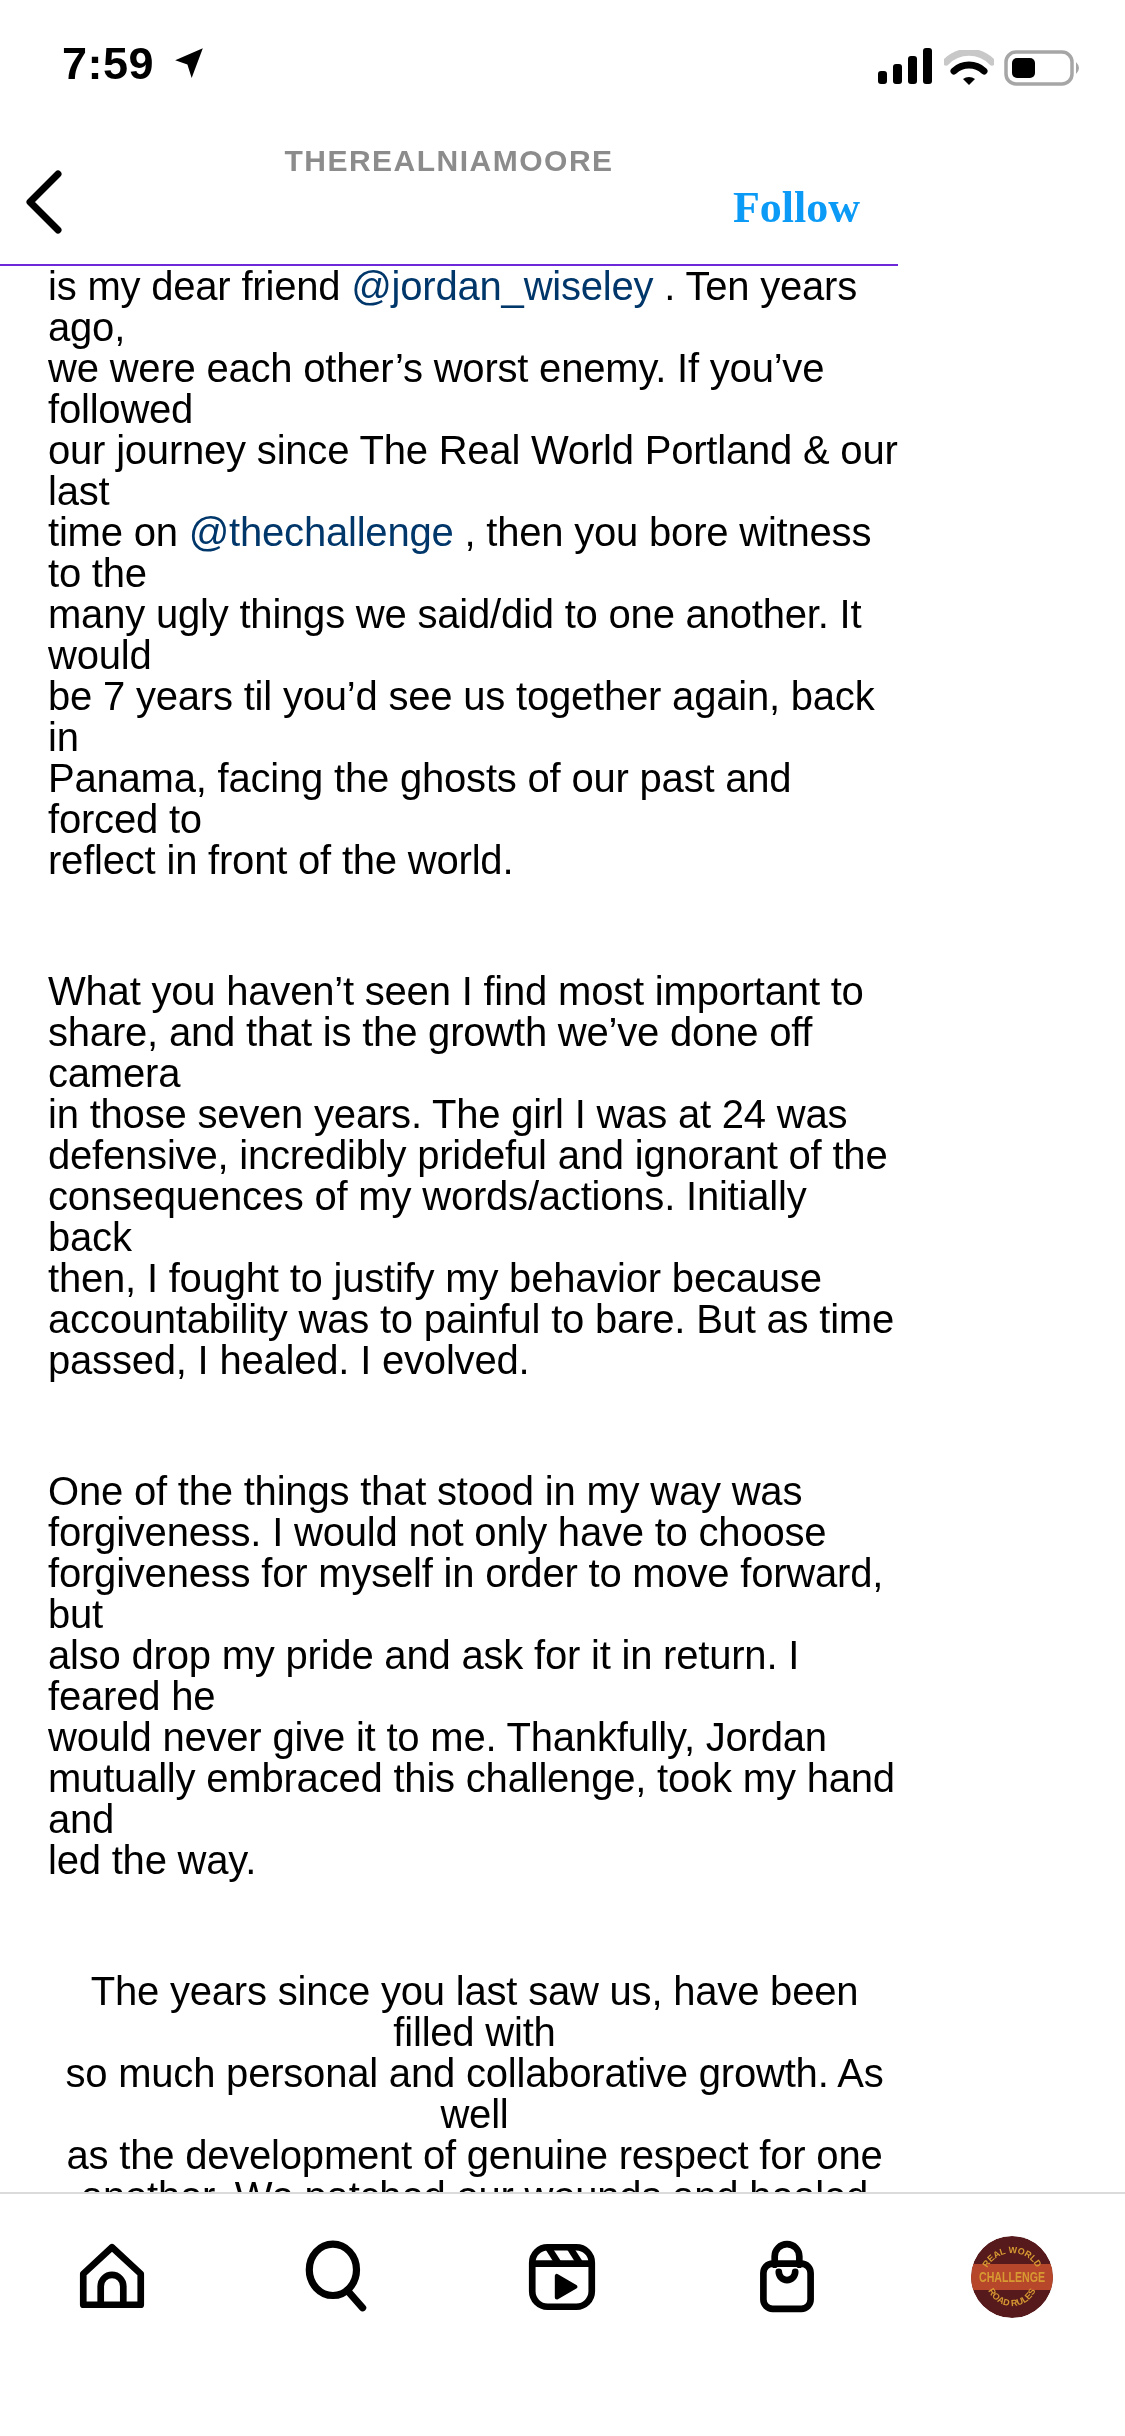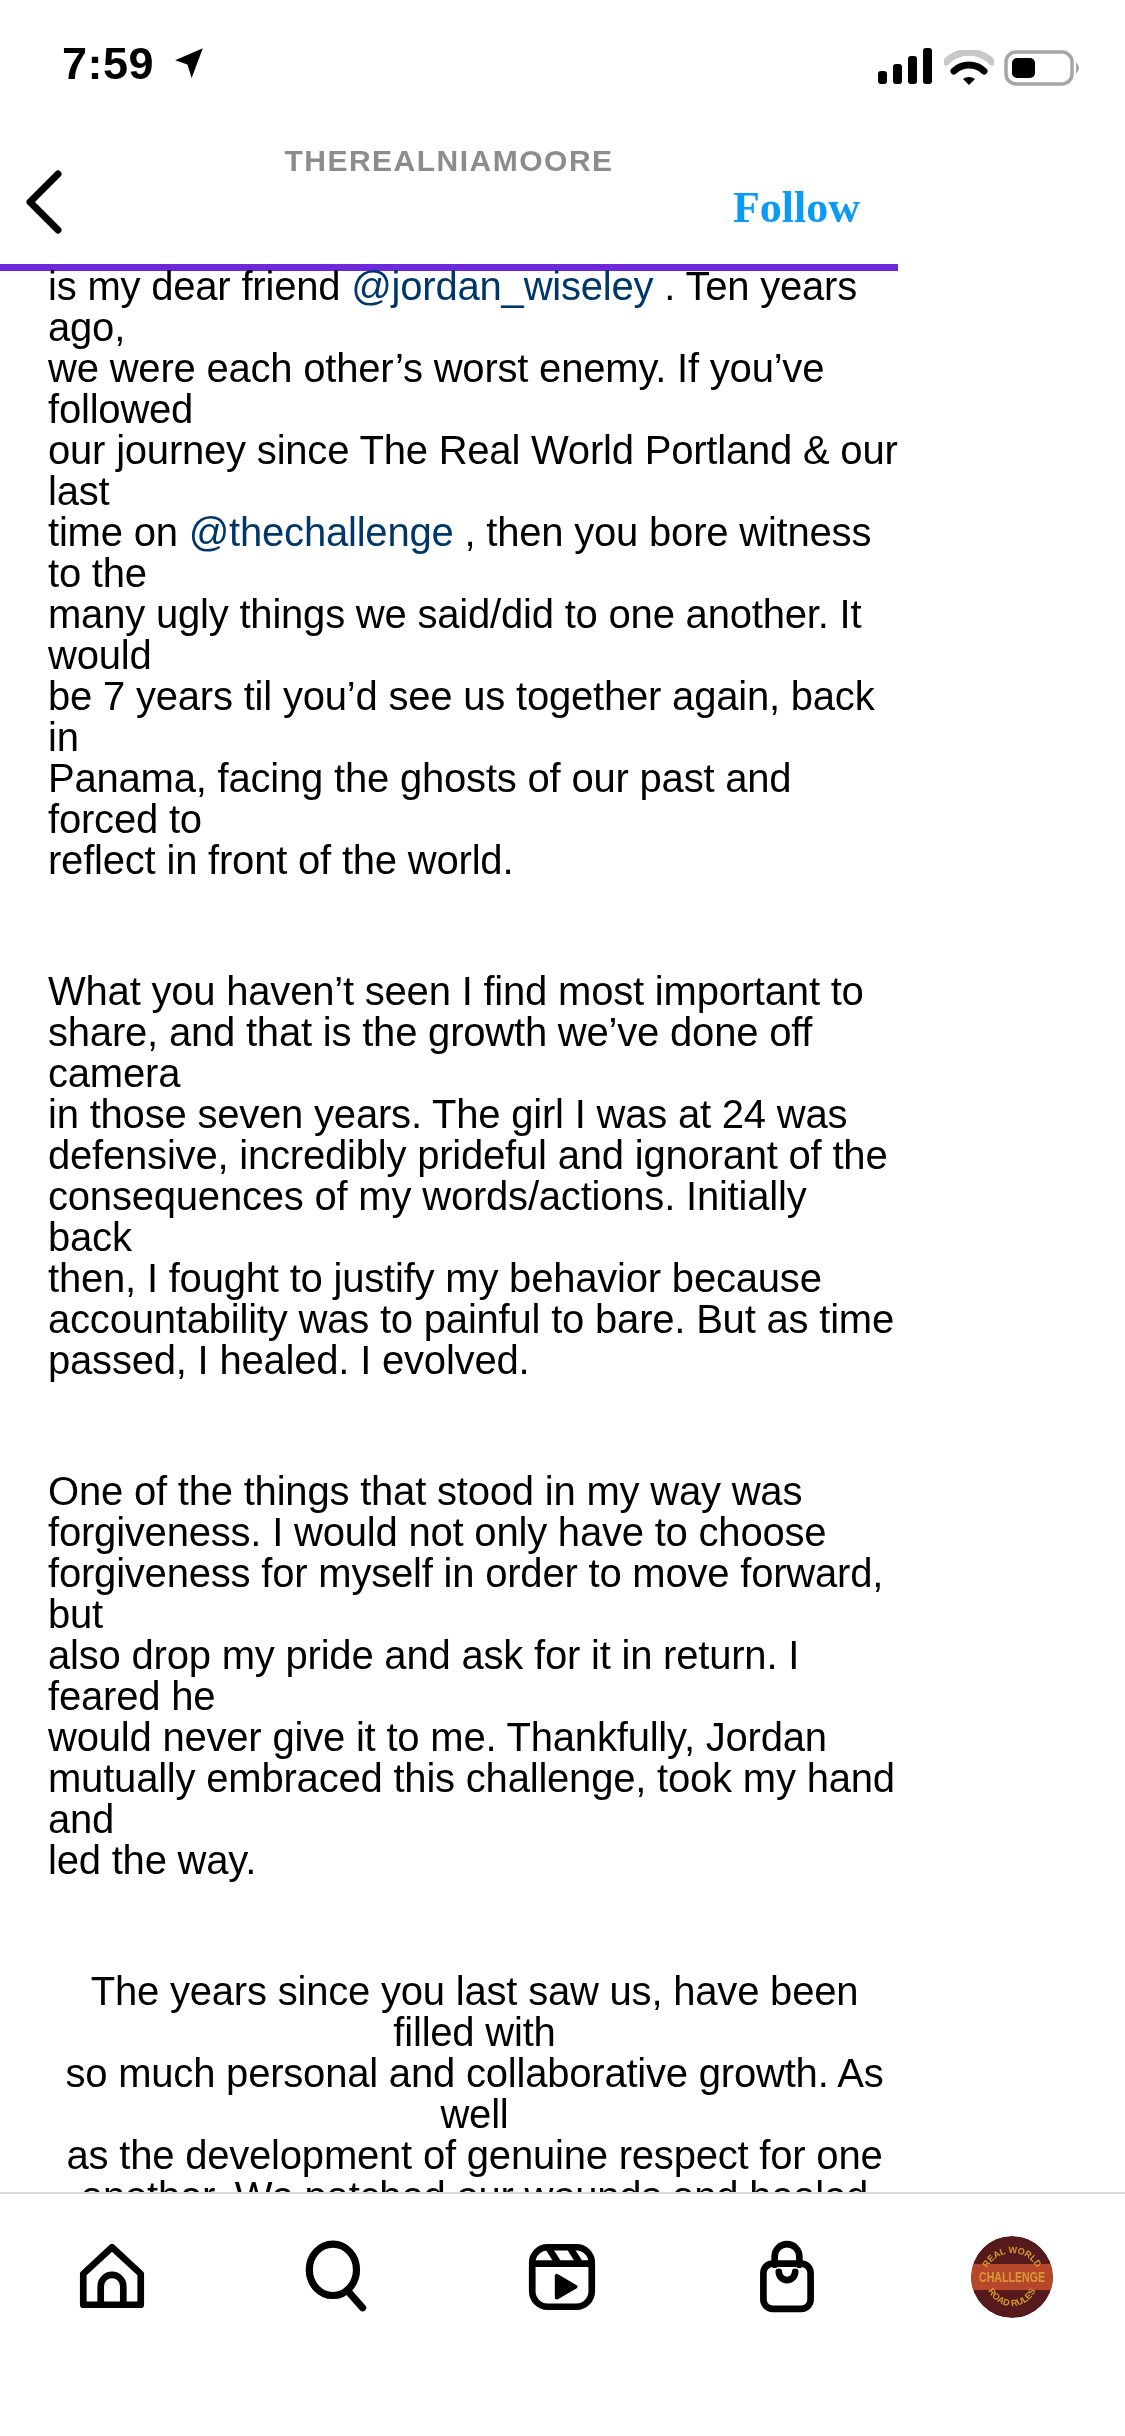--- a/index.html
+++ b/index.html
@@ -8,21 +8,21 @@
     font-family:"Liberation Sans", sans-serif;overflow:hidden;
   }
   
   .statusbar{position:absolute;top:0;left:0;width:1125px;height:100px;}
   .time{position:absolute;left:62px;top:38px;font-size:45px;font-weight:700;color:#000;letter-spacing:0.5px;}
   .loc-arrow{position:absolute;left:172px;top:46px;}
   .sig{position:absolute;left:878px;top:48px;}
   .wifi{position:absolute;left:944px;top:50px;}
   .batt{position:absolute;left:1004px;top:50px;}
   
-  .header{position:absolute;top:100px;left:0;width:898px;height:164px;background:#fff;border-bottom:7px solid #6d28d9;}
+  .header{position:absolute;top:100px;left:0;width:898px;height:164px;background:#fff;border-bottom:2px solid #6d28d9;}
   .back-btn{position:absolute;left:18px;top:68px;width:70px;height:80px;cursor:pointer;}
   .hdr-username{position:absolute;left:0;right:0;top:44px;text-align:center;font-size:30px;font-weight:700;color:#8c8c8c;letter-spacing:1.5px;}
   .hdr-title{position:absolute;left:0;right:0;top:82px;text-align:center;font-size:43px;font-weight:700;color:#000;}
   .follow-btn{position:absolute;right:38px;top:82px;font-size:44px;font-weight:600;color:#0b9bf6;cursor:pointer;background:none;border:none;padding:0;font-family:Liberation Serif, serif;}
   
   .caption{
     position:absolute;top:266px;left:0;width:941px;height:1926px;
     padding:0 40px 0 48px;box-sizing:border-box;overflow:hidden;
     font-size:40px;line-height:41px;color:#000;letter-spacing:-0.2px;
   }

